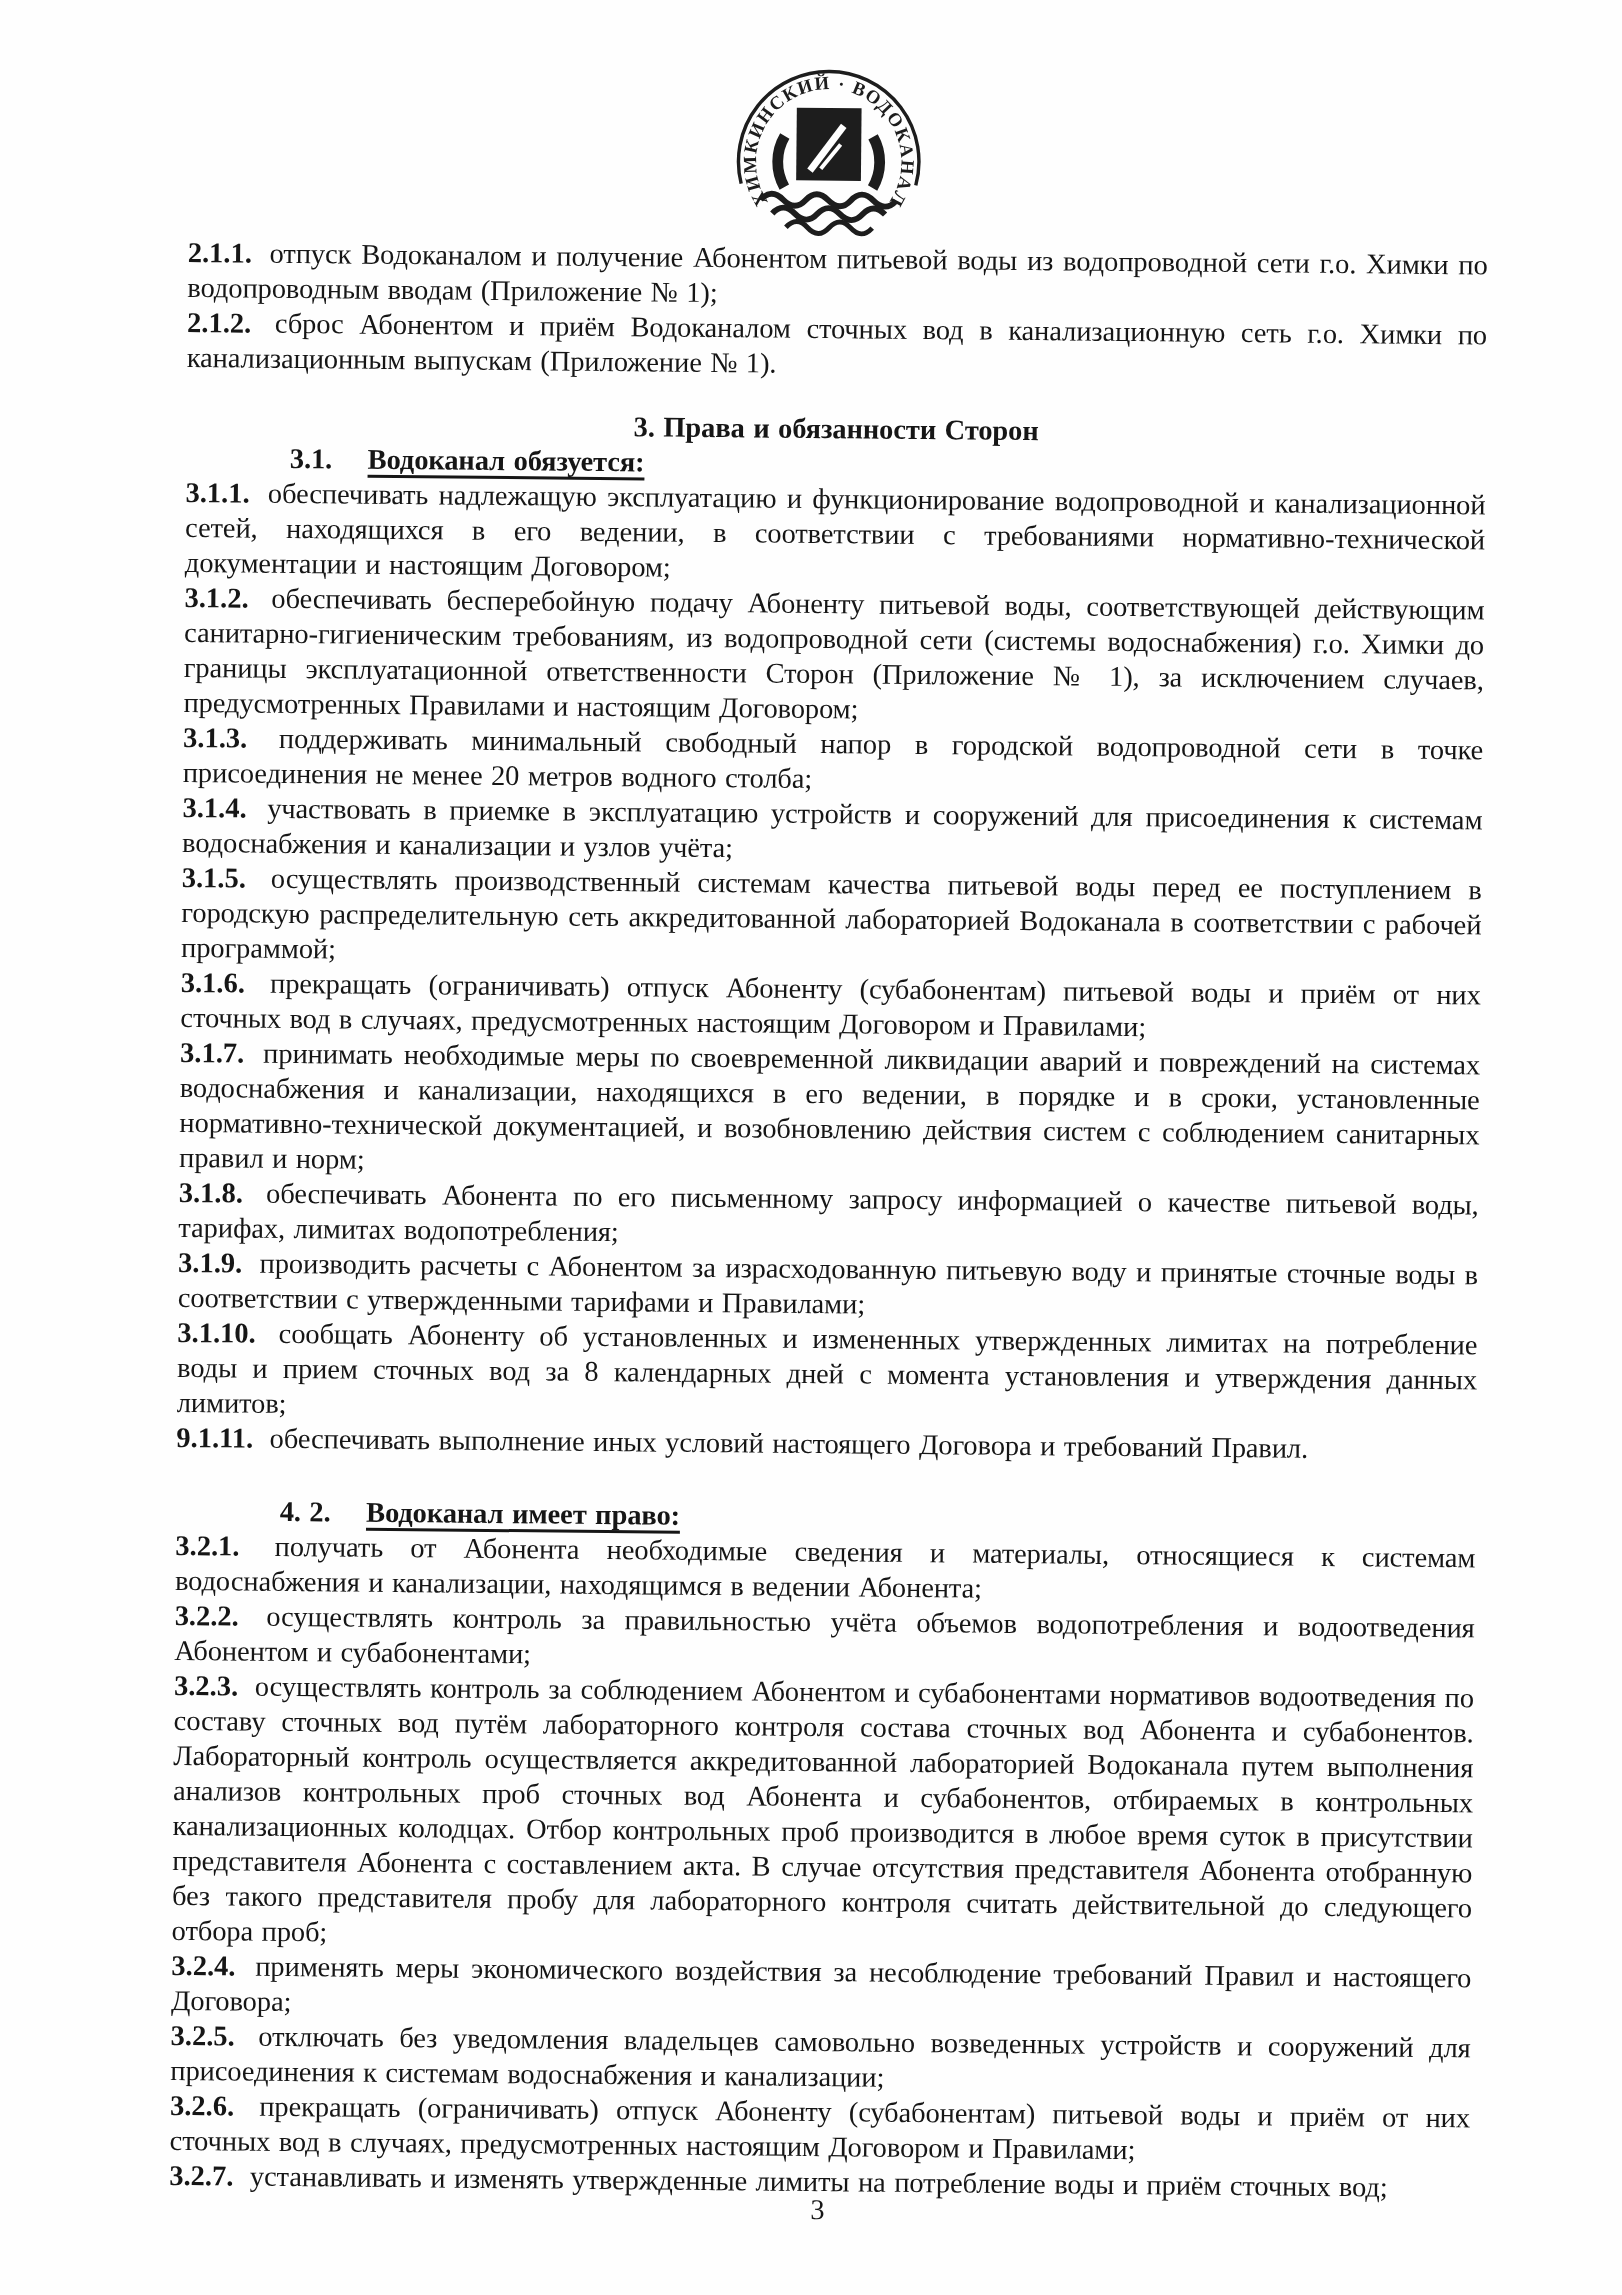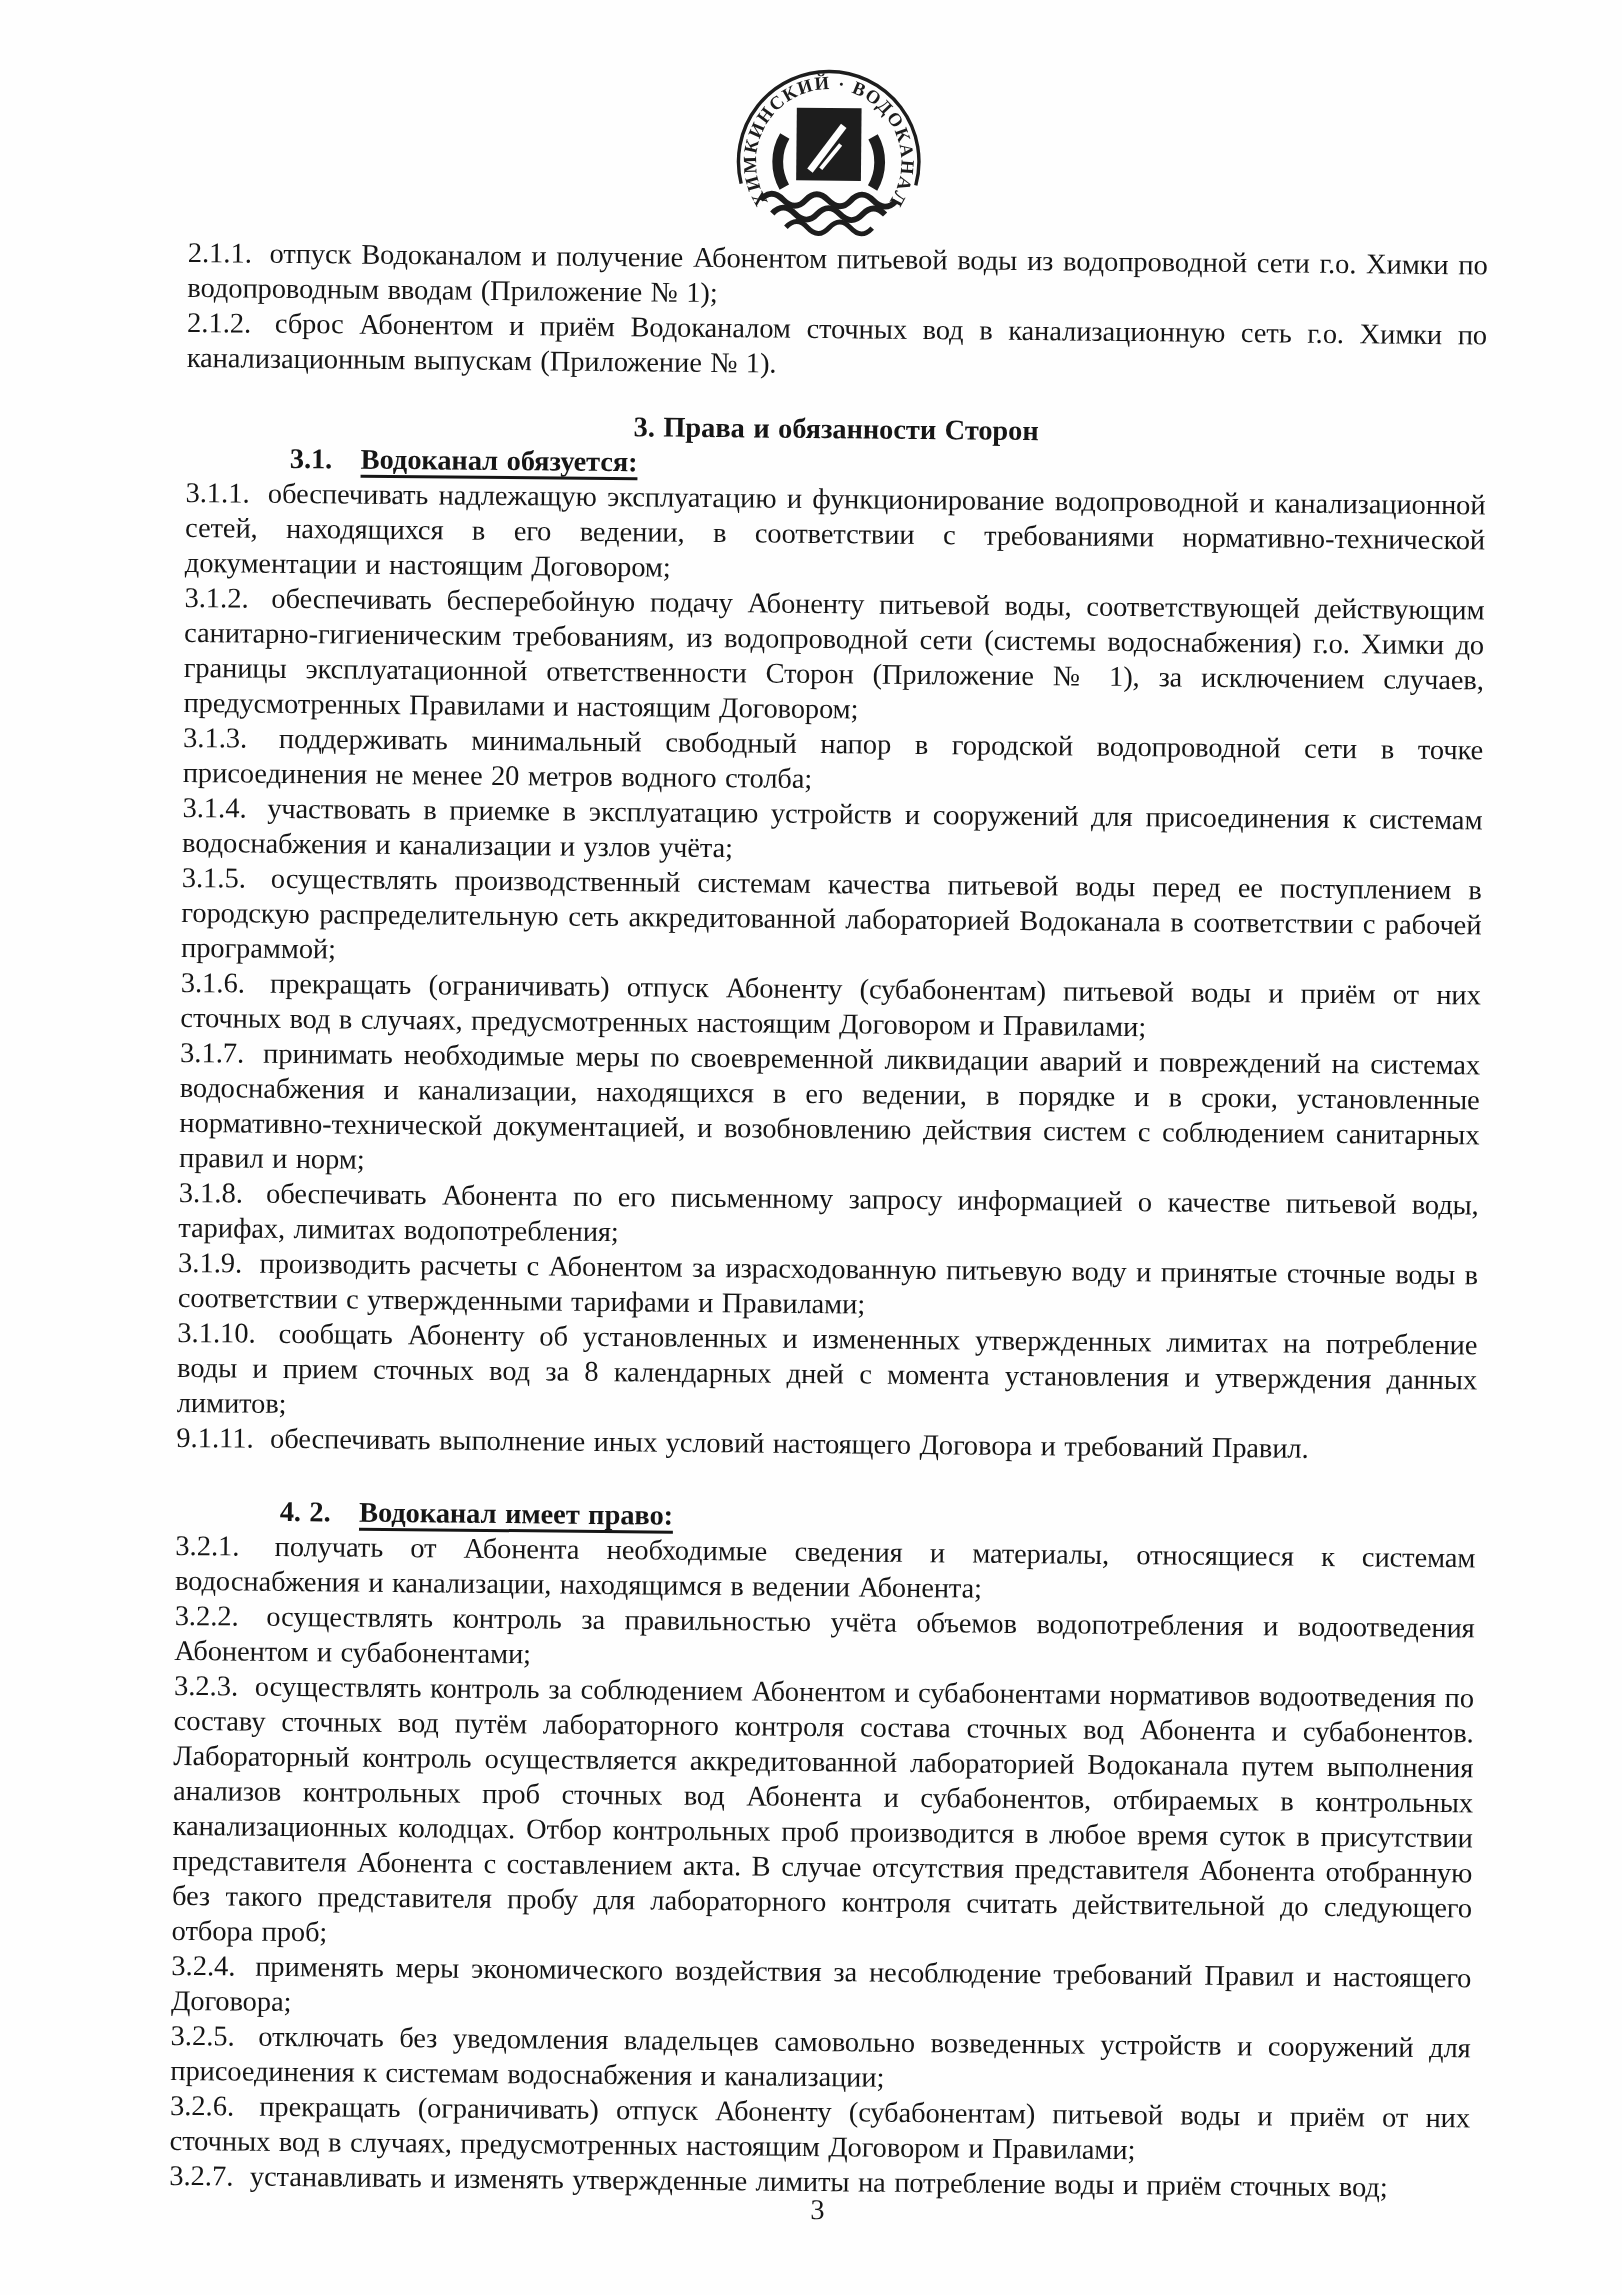--- a/index.html
+++ b/index.html
@@ -30,36 +30,36 @@
     width: 1300px;
     font-size: 28.5px;
     line-height: 35px;
     text-align: justify;
     text-align-last: left;
     letter-spacing: -0.1px;
     word-spacing: 1.5px;
   }
   .content p { margin: 0; }
   p.clause .num {
-    font-weight: 400;
+    font-weight: 700;
     margin-right: 7.9px;
     letter-spacing: 0;
   }
   .section-heading {
     text-align: center;
     text-align-last: center;
     font-weight: 700;
     margin-top: 30px !important;
   }
   p.subhead {
     margin-left: 104px !important;
     font-weight: 700;
     text-align: left;
   }
-  p.subhead .num { margin-right: 20px; }
+  p.subhead .num { margin-right: 27px; }
   p.subhead .title {
     text-decoration: underline;
     text-decoration-thickness: 2.5px;
     text-underline-offset: 5.9px;
   }
   p.subhead.gap-before { margin-top: 38px !important; }
   .pagenum {
     position: absolute;
     left: 805px; top: 2194px;
     width: 49px;

